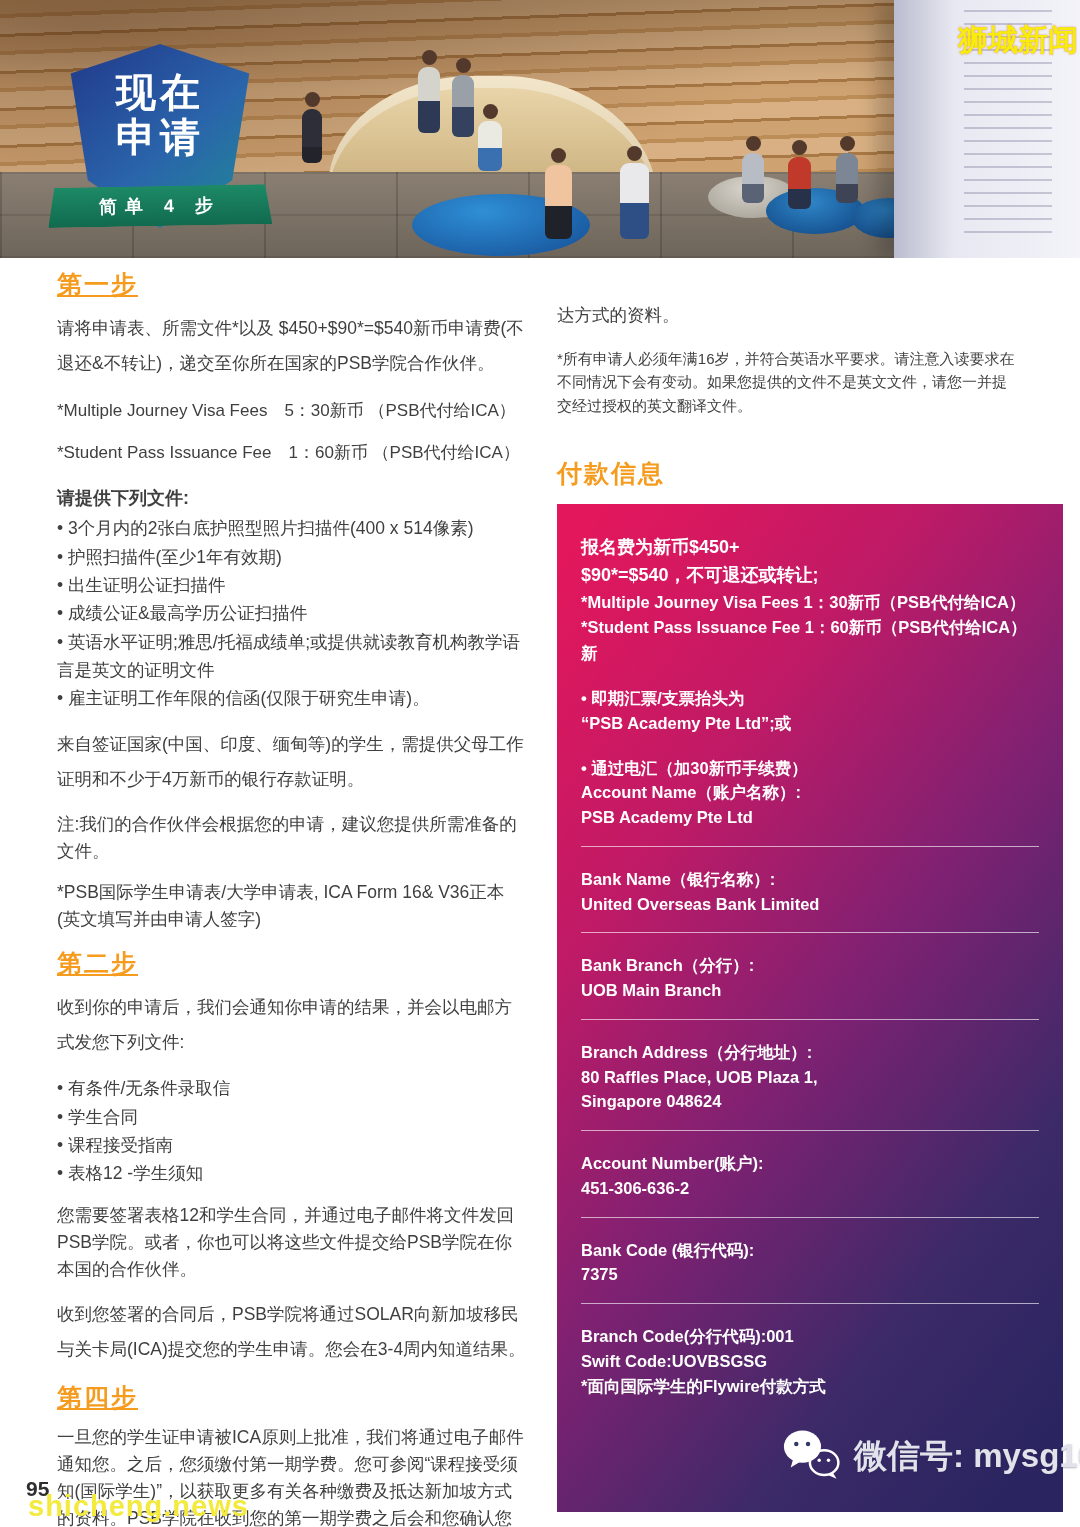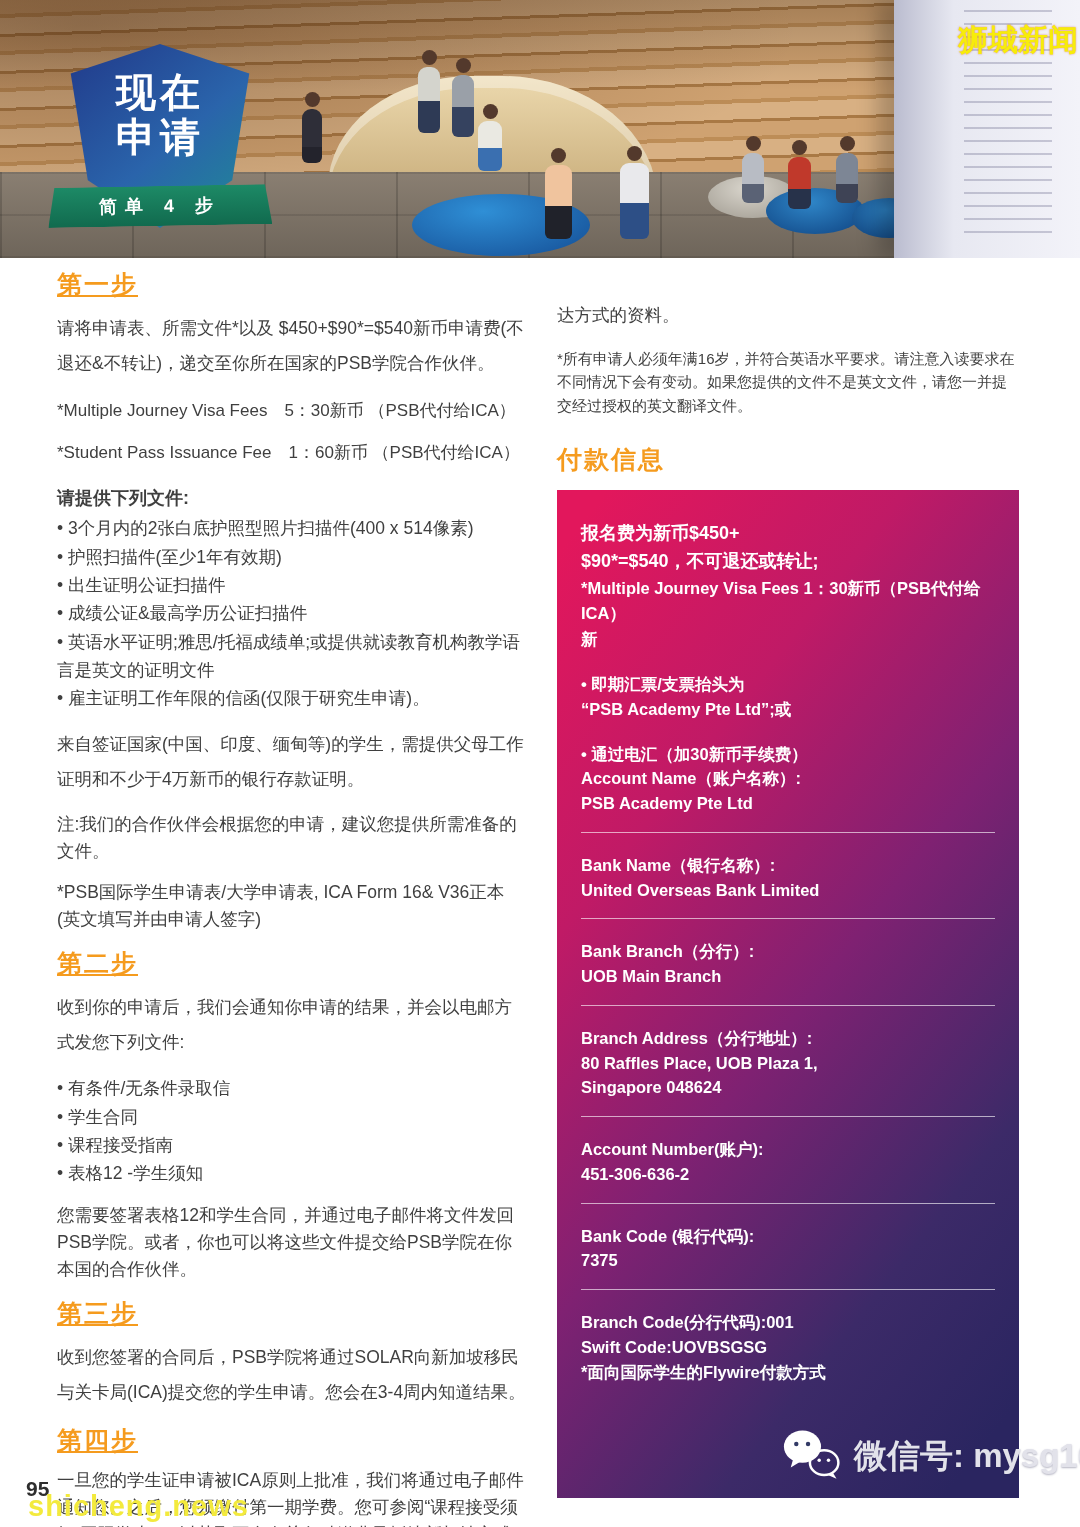--- a/index.html
+++ b/index.html
@@ -71,24 +71,24 @@
   .col-right{position:absolute;left:557px;top:298px;width:462px;}
   .step-title{margin:0 0 10px 0;font-size:25px;font-weight:bold;color:#f59b1e;letter-spacing:2px;text-decoration:underline;}
   .body{margin:0 0 14px 0;font-size:17.5px;line-height:2.0;}
   .body.tight{line-height:1.55;}
   .fee{margin:0 0 10px 0;font-size:17px;line-height:1.9;}
   .docs-h{margin:14px 0 2px 0;font-size:18px;font-weight:bold;line-height:1.6;}
   ul.bullets{margin:0 0 14px 0;padding:0;list-style:none;}
   ul.bullets li{font-size:17.5px;line-height:1.62;}
   ul.bullets li::before{content:"• ";}
   .rc-note{margin:14px 0 0 0;font-size:15px;line-height:1.55;}
-  .pay-h{margin:26px 0 14px 0;font-size:25px;font-weight:bold;color:#f59b1e;letter-spacing:2px;}
-
-  
-  .paybox{position:relative;width:462px;height:1008px;box-sizing:border-box;padding:30px 24px;
+  .pay-h{margin:40px 0 14px 0;font-size:25px;font-weight:bold;color:#f59b1e;letter-spacing:2px;}
+
+  
+  .paybox{position:relative;width:506px;height:1008px;box-sizing:border-box;padding:30px 24px;
           background:linear-gradient(128deg,#e2175c 4%,#c01a66 28%,#7f2172 52%,#3c2a68 76%,#2a2560 94%);
           color:#fff;}
   .pb-line{margin:0;font-size:16.5px;font-weight:600;line-height:1.55;}
   .pb-line.big{font-size:18px;}
   .pb-sec{margin:20px 0 0 0;}
   .pb-div{border:none;border-top:1px solid rgba(255,255,255,.62);margin:16px 0 0 0;}
   .pb-sec .pb-line{line-height:1.5;}
 
   
   .pageno{position:absolute;left:26px;top:1477px;font-size:21px;font-weight:bold;color:#2e2e2e;}
@@ -192,21 +192,20 @@
       <ul class="bullets">
         <li>有条件/无条件录取信</li>
         <li>学生合同</li>
         <li>课程接受指南</li>
         <li>表格12 -学生须知</li>
       </ul>
       <p class="body tight">您需要签署表格12和学生合同，并通过电子邮件将文件发回PSB学院。或者，你也可以将这些文件提交给PSB学院在你本国的合作伙伴。</p>
     </section>
 
     <section>
-      <h2 class="step-title">第三步</h2>
       <p class="body">收到您签署的合同后，PSB学院将通过SOLAR向新加坡移民与关卡局(ICA)提交您的学生申请。您会在3-4周内知道结果。</p>
     </section>
 
     <section>
       <h2 class="step-title">第四步</h2>
       <p class="body tight">一旦您的学生证申请被ICA原则上批准，我们将通过电子邮件通知您。之后，您须缴付第一期学费。您可参阅“课程接受须知(国际学生)”，以获取更多有关各种缴费及抵达新加坡方式的资料。PSB学院在收到您的第一期学费之后会和您确认您的注册日期，并将入境新加坡IPA发给您。</p>
 
     </section>
 
   </div>
@@ -214,20 +213,21 @@
   <div class="col-right">
     <p class="body" style="margin-bottom:4px">达方式的资料。</p>
     <p class="rc-note">*所有申请人必须年满16岁，并符合英语水平要求。请注意入读要求在不同情况下会有变动。如果您提供的文件不是英文文件，请您一并提交经过授权的英文翻译文件。</p>
     <h2 class="pay-h">付款信息</h2>
 
     <div class="paybox">
       <div>
         <p class="pb-line big">报名费为新币$450+</p>
         <p class="pb-line big">$90*=$540，不可退还或转让;</p>
         <p class="pb-line">*Multiple Journey Visa Fees 1：30新币（PSB代付给ICA）</p>
+        <p class="pb-line">*Student Pass Issuance Fee 1：60新币（PSB代付给ICA）</p>
         <p class="pb-line">新</p>
       </div>
 
       <div class="pb-sec">
         <p class="pb-line">• 即期汇票/支票抬头为</p>
         <p class="pb-line">“PSB Academy Pte Ltd”;或</p>
       </div>
 
       <div class="pb-sec">
         <p class="pb-line">• 通过电汇（加30新币手续费）</p>

